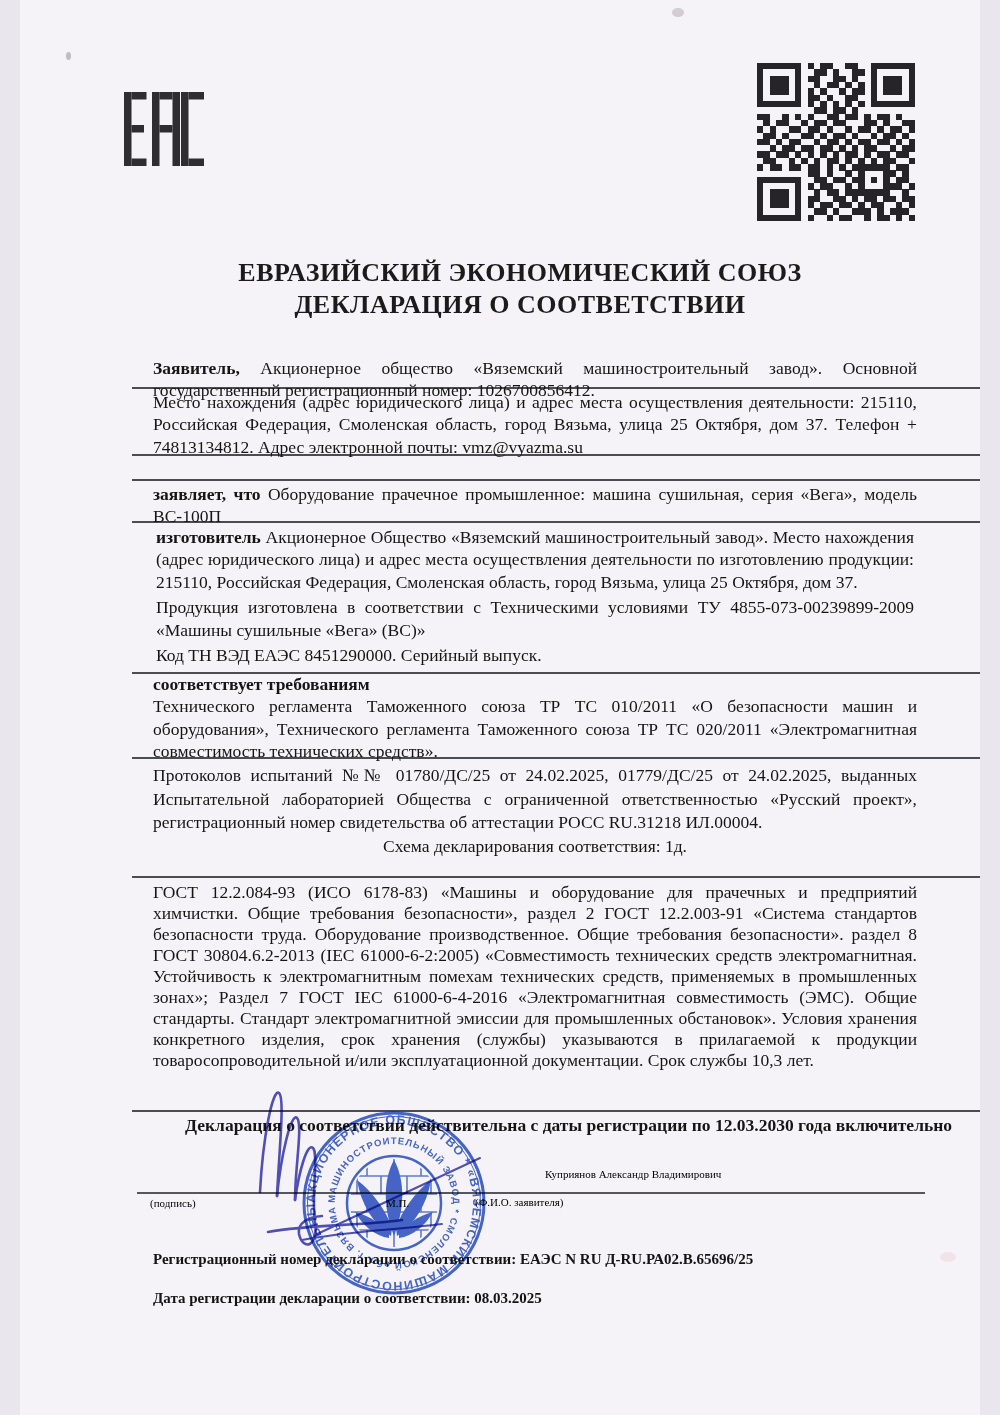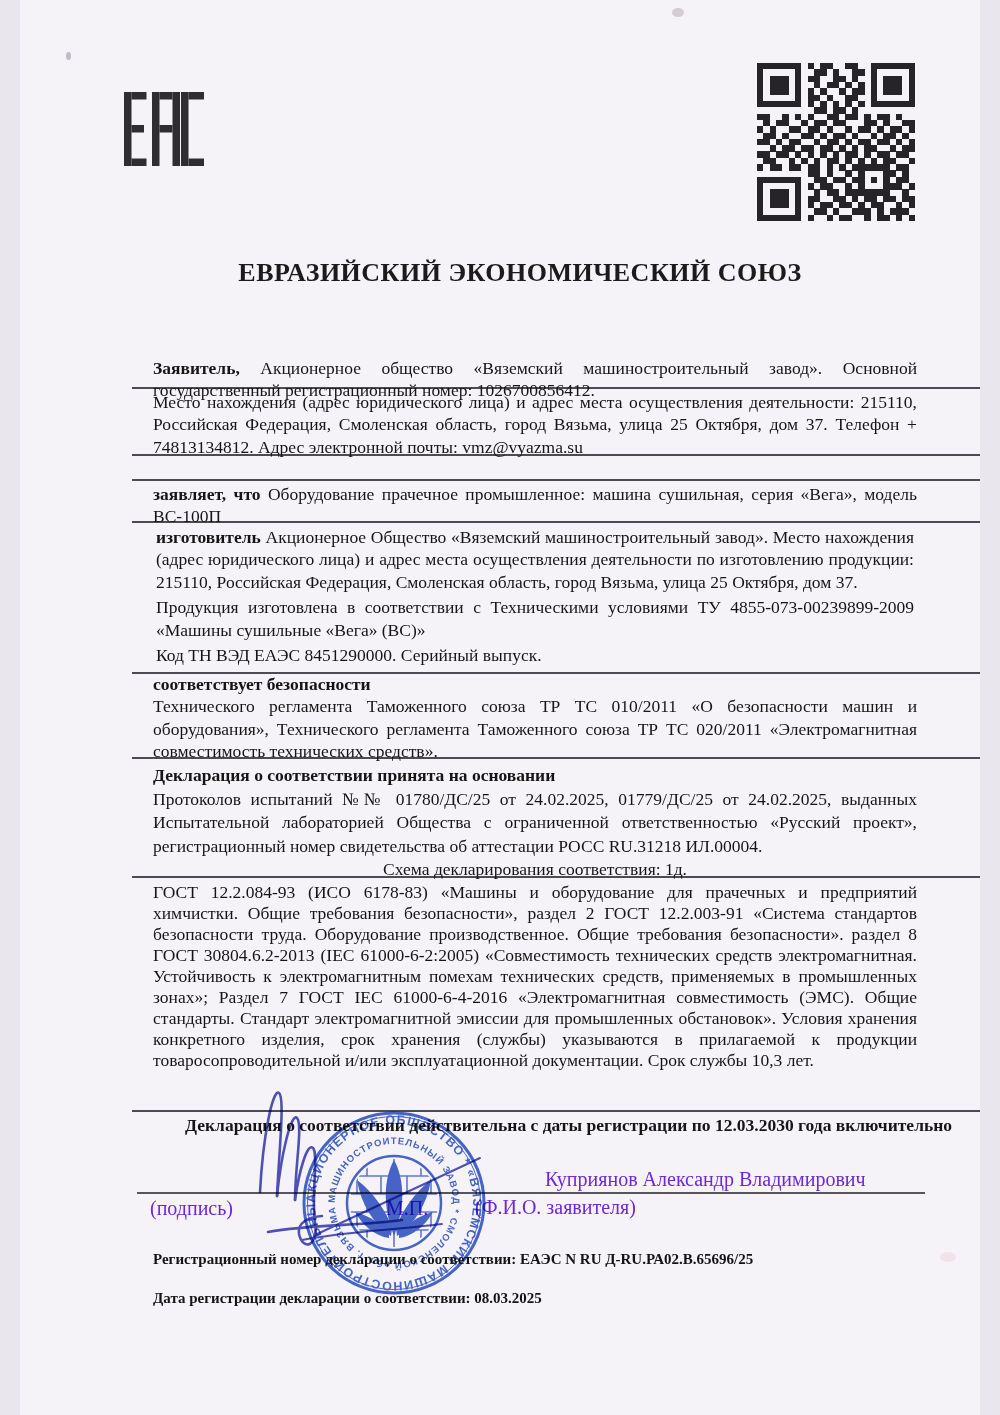--- a/index.html
+++ b/index.html
@@ -16,21 +16,21 @@
   .sec{
     left:133px; width:764px; font-size:17.5px; line-height:22.4px;
     text-align:justify; color:#151515;
   }
   .sec p{margin:3px; text-align:justify;}
   .b{font-weight:bold;}
   .lead-line{font-weight:bold;}
   .rule{left:112px; width:881px; height:1.8px; background:#36333a; opacity:.88;}
   .rule.thick{height:2.4px;}
   .nowrap{white-space:nowrap;margin-left:32px;}
-  .sig-label{font-size:20px; color:#6d28d9;}
+  .sig-label{font-size:11px; color:#000000;}
   .regline{left:133px; font-size:15px; font-weight:bold; white-space:nowrap; color:#141414;}
   .qr-svg{fill:#262428; shape-rendering:crispEdges;}
   .eac-svg{fill:#2f2d31;}
   .stamp-svg{opacity:.88; mix-blend-mode:multiply;}
   .stamp-stroke{stroke:var(--stamp,#2d54c4); fill:none;}
   .stamp-fill{fill:var(--stamp,#2d54c4);}
   .stamp-ringtext{
     fill:var(--stamp,#2d54c4); font-family:"Liberation Sans", sans-serif; font-weight:bold;
   }
   .sign-svg{stroke:var(--ink,#3f41b2); fill:none; stroke-linecap:round; opacity:.9; mix-blend-mode:multiply;}
@@ -401,20 +401,21 @@
       <rect x="22" y="24" width="1.02" height="1.02"></rect>
       <rect x="24" y="24" width="1.02" height="1.02"></rect>
     </svg>
 
   <div class="speck" style="left:652px; top:8px; width:12px; height:9px; background:rgba(125,115,125,.30);"></div>
   <div class="speck" style="left:46px; top:52px; width:5px; height:8px; background:rgba(90,88,98,.35);"></div>
   <div class="speck" style="left:920px; top:1252px; width:16px; height:10px; background:rgba(205,140,140,.14);"></div>
 
   <div class="abs title">
     <div>ЕВРАЗИЙСКИЙ ЭКОНОМИЧЕСКИЙ СОЮЗ</div>
+    <div>ДЕКЛАРАЦИЯ О СООТВЕТСТВИИ</div>
   </div>
 
   <div class="abs rule" style="top:387px;"></div>
   <div class="abs rule" style="top:454px;"></div>
   <div class="abs rule" style="top:479px;"></div>
   <div class="abs rule" style="top:521px;"></div>
   <div class="abs rule thick" style="top:672px;"></div>
   <div class="abs rule" style="top:757px;"></div>
   <div class="abs rule thick" style="top:876px;"></div>
   <div class="abs rule" style="top:1110px; height:2px;"></div>
@@ -432,26 +433,25 @@
     <span class="b">заявляет, что</span><span> Оборудование прачечное промышленное: машина сушильная, серия «Вега», модель ВС-100П</span>
   </div>
 
   <div class="abs sec" style="top:523px;">
     <p><span class="b">изготовитель</span><span> Акционерное Общество «Вяземский машиностроительный завод». Место нахождения (адрес юридического лица) и адрес места осуществления деятельности по изготовлению продукции: 215110, Российская Федерация, Смоленская область, город Вязьма, улица 25 Октября, дом 37.</span></p>
     <p>Продукция изготовлена в соответствии с Техническими условиями ТУ 4855-073-00239899-2009 «Машины сушильные «Вега» (ВС)»</p>
     <p>Код ТН ВЭД ЕАЭС 8451290000. Серийный выпуск.</p>
   </div>
 
   <div class="abs sec" style="top:673px;">
-    <div class="lead-line">соответствует безопасности</div>
+    <div class="lead-line">соответствует требованиям</div>
     <div>Технического регламента Таможенного союза ТР ТС 010/2011 «О безопасности машин и оборудования», Технического регламента Таможенного союза ТР ТС 020/2011 «Электромагнитная совместимость технических средств».</div>
   </div>
 
   <div class="abs sec" style="top:764px; line-height:23.5px;">
-    <div class="lead-line">Декларация о соответствии принята на основании</div>
     <div>Протоколов испытаний №№ 01780/ДС/25 от 24.02.2025, 01779/ДС/25 от 24.02.2025, выданных Испытательной лабораторией Общества с ограниченной ответственностью «Русский проект», регистрационный номер свидетельства об аттестации РОСС RU.31218 ИЛ.00004.</div>
     <div style="text-align:center;">Схема декларирования соответствия: 1д.</div>
   </div>
 
   <div class="abs sec" style="top:882px; line-height:21px;">
     <div>ГОСТ 12.2.084-93 (ИСО 6178-83) «Машины и оборудование для прачечных и предприятий химчистки. Общие требования безопасности», раздел 2 ГОСТ 12.2.003-91 «Система стандартов безопасности труда. Оборудование производственное. Общие требования безопасности». раздел 8 ГОСТ 30804.6.2-2013 (IEC 61000-6-2:2005) «Совместимость технических средств электромагнитная. Устойчивость к электромагнитным помехам технических средств, применяемых в промышленных зонах»; Раздел 7 ГОСТ IEC 61000-6-4-2016 «Электромагнитная совместимость (ЭМС). Общие стандарты. Стандарт электромагнитной эмиссии для промышленных обстановок». Условия хранения конкретного изделия, срок хранения (службы) указываются в прилагаемой к продукции товаросопроводительной и/или эксплуатационной документации. Срок службы 10,3 лет.</div>
   </div>
 
   <div class="abs sec b nowrap" style="top:1114px;">Декларация о соответствии действительна с даты регистрации по 12.03.2030  года включительно</div>
 

